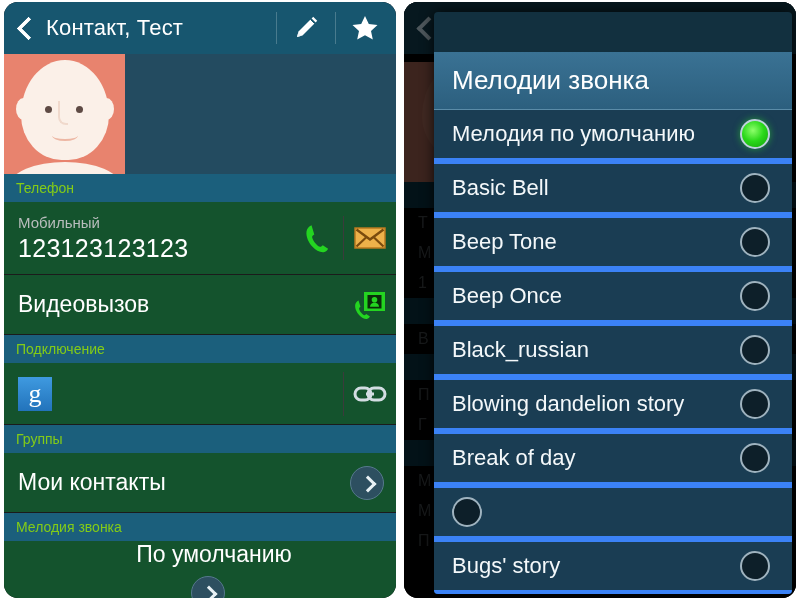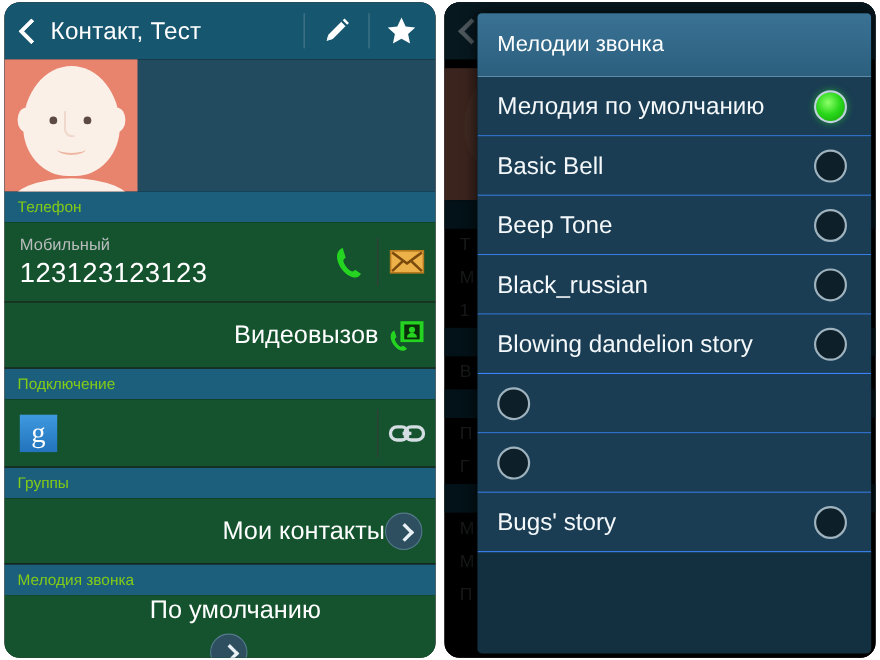--- a/index.html
+++ b/index.html
@@ -158,21 +158,21 @@
     display: flex; align-items: center; justify-content: center;
     flex: 0 0 52px;
   }
   .row-sep-v {
     width: 1px; height: 44px;
     background: #3b3b3b;
     flex: 0 0 1px;
   }
 
   .row-video { height: 60px; padding-left: 14px; }
-  .row-title { flex: 1 1 auto; color: #ffffff; font-size: 23px; text-align: right; }
+  .row-title { flex: 1 1 auto; color: #ffffff; font-size: 23px; }
 
   .row-acct { height: 62px; padding-left: 14px; }
   .gbadge {
     width: 34px; height: 34px;
     background: linear-gradient(180deg,#3f9ae0 0%,#2273bb 100%);
     color: #ffffff;
     font-family: "Liberation Serif", serif;
     font-size: 26px;
     line-height: 34px;
     text-align: center;
@@ -259,37 +259,38 @@
     height: 582px;
     background: #12303f;
     border-radius: 4px;
     overflow: hidden;
     box-shadow: 0 0 14px rgba(0,0,0,.75);
   }
   .dlg-title {
     height: 58px;
     background: linear-gradient(180deg,#3a7294 0%,#2c5f7e 100%);
     color: #ffffff;
-    font-size: 20px;
+    font-size: 26px;
     display: flex;
     align-items: center;
     padding-left: 18px;
     border-bottom: 1px solid #5b8ca8;
+    margin-top: 40px;
   }
   .dlg-list {
     height: 524px;
     overflow: hidden;
   }
   .dlg-item {
     height: 54px;
     background: #1a3d53;
     display: flex;
     align-items: center;
     padding: 0 0 0 18px;
-    border-bottom: 1px solid #3b82f6;
+    border-bottom: 6px solid #3b82f6;
   }
   .dlg-item-label {
     flex: 1 1 auto;
     color: #f4f8fa;
     font-size: 22px;
     white-space: nowrap;
     overflow: hidden;
   }
   .radio {
     width: 30px; height: 30px;
@@ -465,28 +466,33 @@
         </div>
         <div class="dlg-item">
           <div class="dlg-item-label">Basic Bell</div>
           <div class="radio"></div>
         </div>
         <div class="dlg-item">
           <div class="dlg-item-label">Beep Tone</div>
           <div class="radio"></div>
         </div>
         <div class="dlg-item">
+          <div class="dlg-item-label">Beep Once</div>
+          <div class="radio"></div>
+        </div>
+        <div class="dlg-item">
           <div class="dlg-item-label">Black_russian</div>
           <div class="radio"></div>
         </div>
         <div class="dlg-item">
           <div class="dlg-item-label">Blowing dandelion story</div>
           <div class="radio"></div>
         </div>
         <div class="dlg-item">
+          <div class="dlg-item-label">Break of day</div>
           <div class="radio"></div>
         </div>
         <div class="dlg-item">
           <div class="radio"></div>
         </div>
         <div class="dlg-item">
           <div class="dlg-item-label">Bugs' story</div>
           <div class="radio"></div>
         </div>
 

